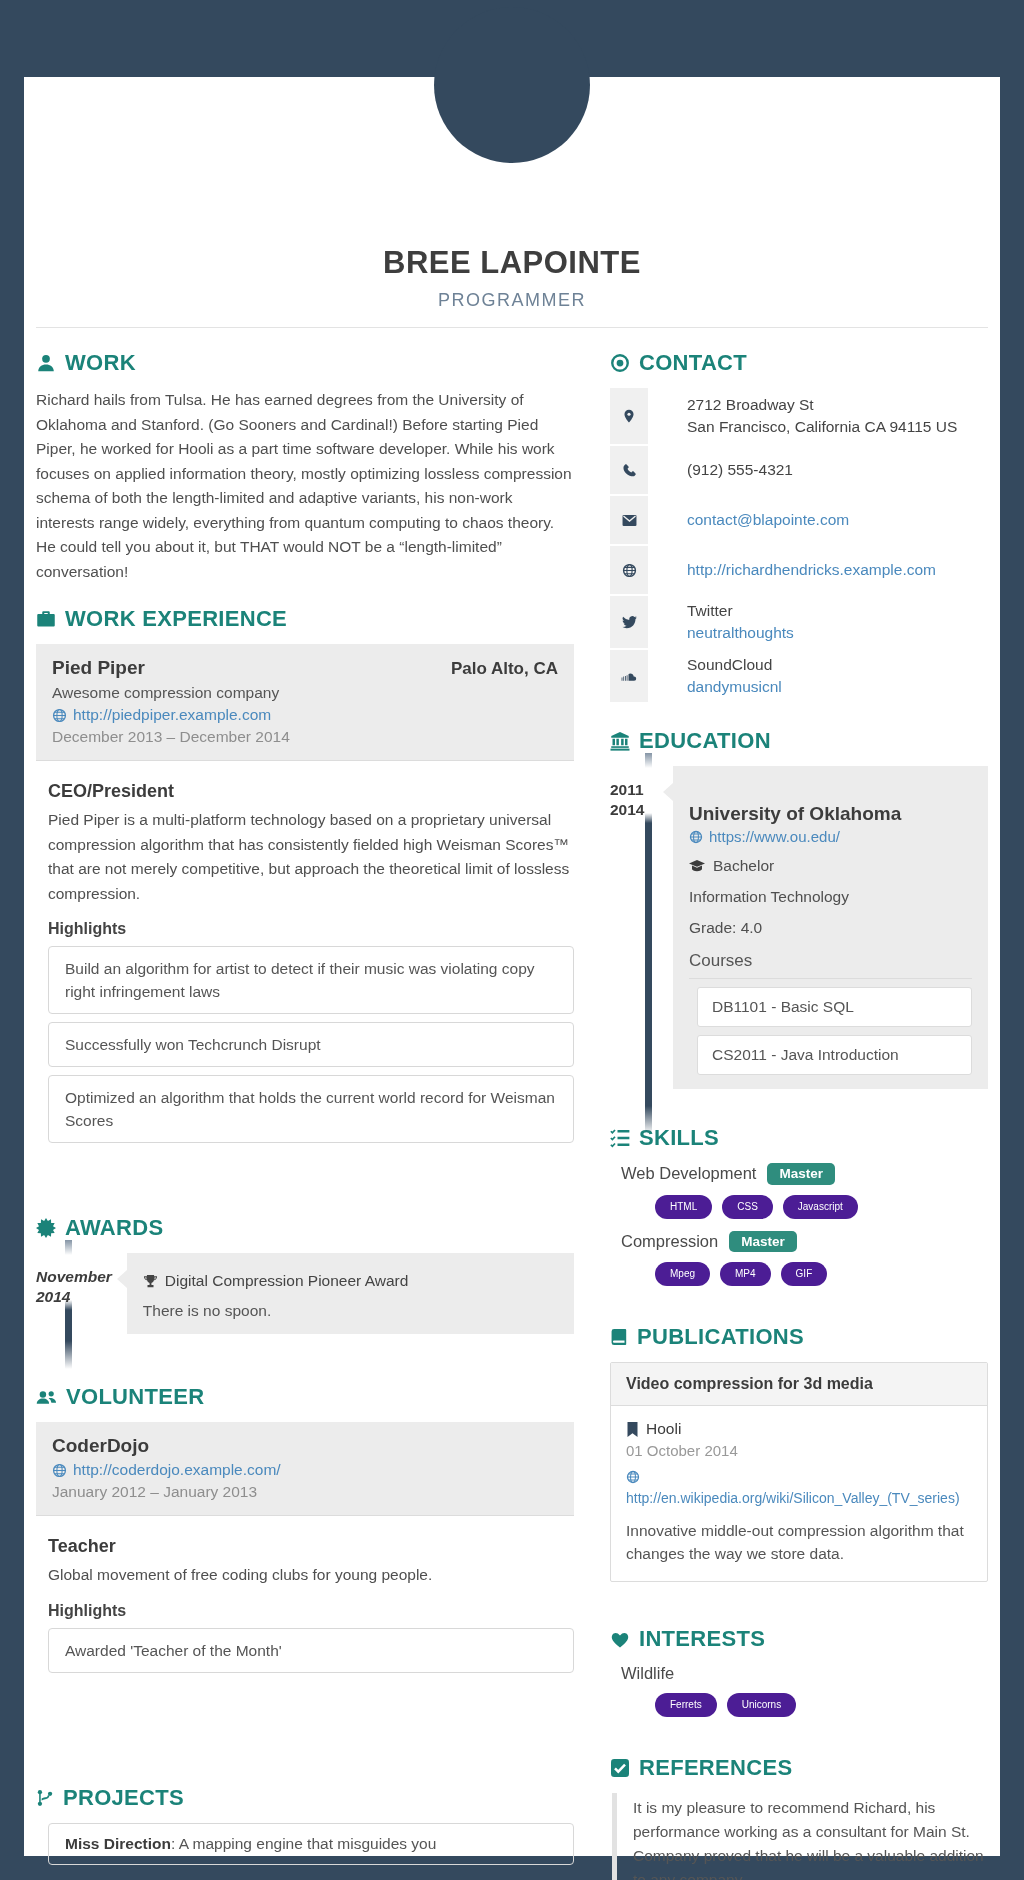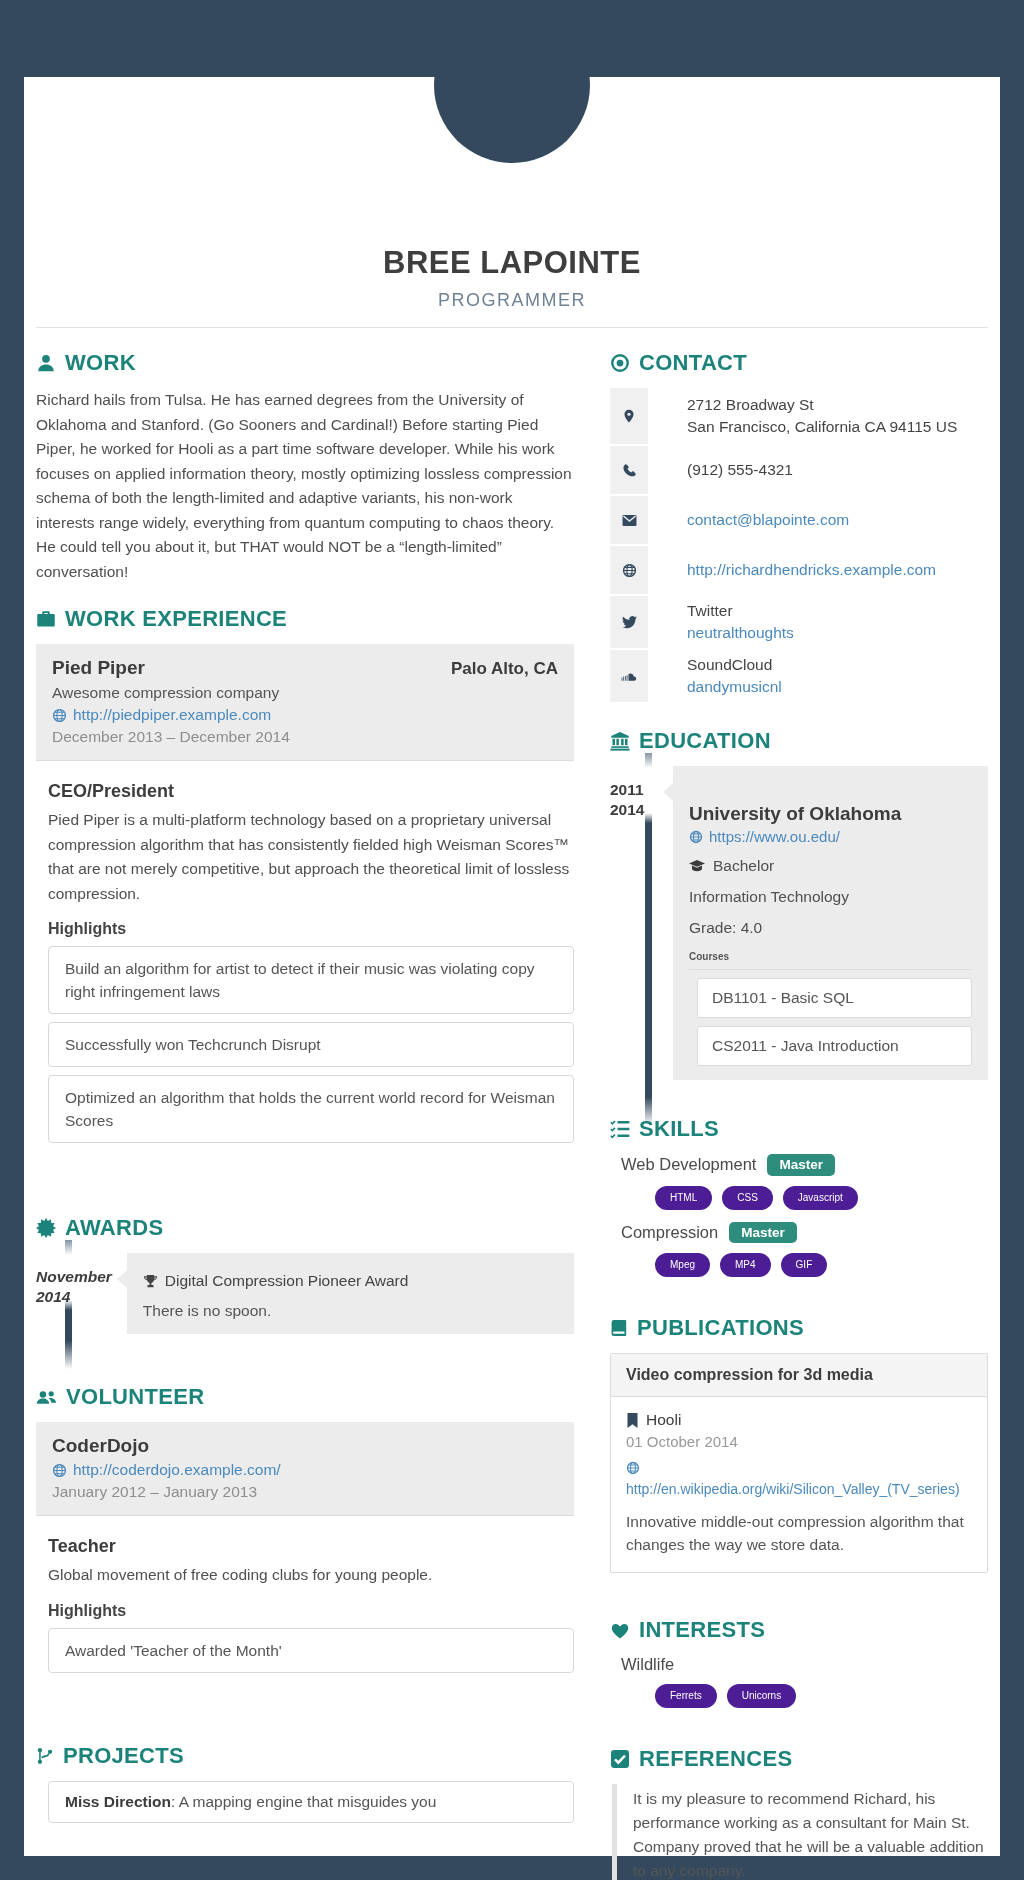--- a/index.html
+++ b/index.html
@@ -34,21 +34,21 @@
     color:#1b8379;font-size:22px;font-weight:700;letter-spacing:.3px;}
   .sec-h svg{flex:0 0 auto;}
   .blue{color:#4a89bd;}
   a.lnk{color:#4a89bd;text-decoration:none;cursor:pointer;}
   .txt{font-size:15.5px;line-height:24.5px;color:#4f4f4f;}
   
   .s-about{margin-top:22px;}
   .s-work{margin-top:22px;}
   .s-awards{margin-top:72px;}
   .s-volunteer{margin-top:50px;}
-  .s-projects{margin-top:70px;}
+  .s-projects{margin-top:112px;}
   .s-contact{margin-top:22px;}
   .s-education{margin-top:26px;}
   .s-skills{margin-top:36px;}
   .s-publications{margin-top:38px;}
   .s-interests{margin-top:44px;}
   .s-references{margin-top:38px;}
   
   .gray-box{background:#ececec;border-bottom:1px solid #dcdcdc;padding:13px 16px 14px 16px;}
   .gb-row{display:flex;justify-content:space-between;align-items:baseline;}
   .gb-name{font-size:19px;font-weight:700;color:#3c3c3c;}
@@ -81,21 +81,21 @@
   .timeline.awd .tl-years{flex:0 0 72px;text-align:left;font-style:italic;}
   .tl-card{position:relative;z-index:2;background:#ececec;padding:14px 16px;flex:1;}
   .timeline.edu .tl-card{margin-left:27px;}
   .timeline.awd .tl-card{margin-left:15px;}
   .tl-card:before{content:"";position:absolute;left:-10px;top:17px;
     border-top:9px solid transparent;border-bottom:9px solid transparent;border-right:10px solid #ececec;}
   .tl-title{font-size:19px;font-weight:700;color:#3c3c3c;margin-top:23px;}
   .tl-link{margin-top:3px;font-size:15px;display:flex;align-items:center;gap:6px;}
   .tl-line{margin-top:12px;font-size:15.5px;color:#4f4f4f;display:flex;align-items:center;gap:8px;}
   .tl-plain{margin-top:13px;font-size:15.5px;color:#4f4f4f;}
-  .courses-label{margin-top:14px;padding-bottom:7px;border-bottom:1px solid #dcdcdc;font-size:10px;color:#555;font-weight:bold;}
+  .courses-label{margin-top:14px;padding-bottom:7px;border-bottom:1px solid #dcdcdc;font-size:17px;color:#555;}
   .course-box{background:#fff;border:1px solid #dcdcdc;border-radius:3px;padding:10px 14px;margin:8px 0 0 8px;font-size:15.5px;color:#555;}
   .awd-line{margin-top:5px;font-size:15.5px;color:#444;display:flex;align-items:center;gap:7px;}
   .awd-sum{margin-top:12px;font-size:15.5px;color:#555;}
   
   .skill{margin-top:12px;}
   .sk-name-row{margin-left:11px;font-size:16.5px;color:#4a4a4a;display:flex;align-items:center;gap:11px;}
   .badge{background:#2f8d7e;color:#fff;font-size:13.5px;font-weight:700;padding:4px 12px;border-radius:5px;line-height:1;}
   .pills{margin:10px 0 2px 45px;display:flex;flex-wrap:wrap;gap:10px;}
   .pill{background:#4c1d95;color:#fff;font-size:10px;font-weight:400;padding:7px 15px;border-radius:16px;line-height:1;}
   

